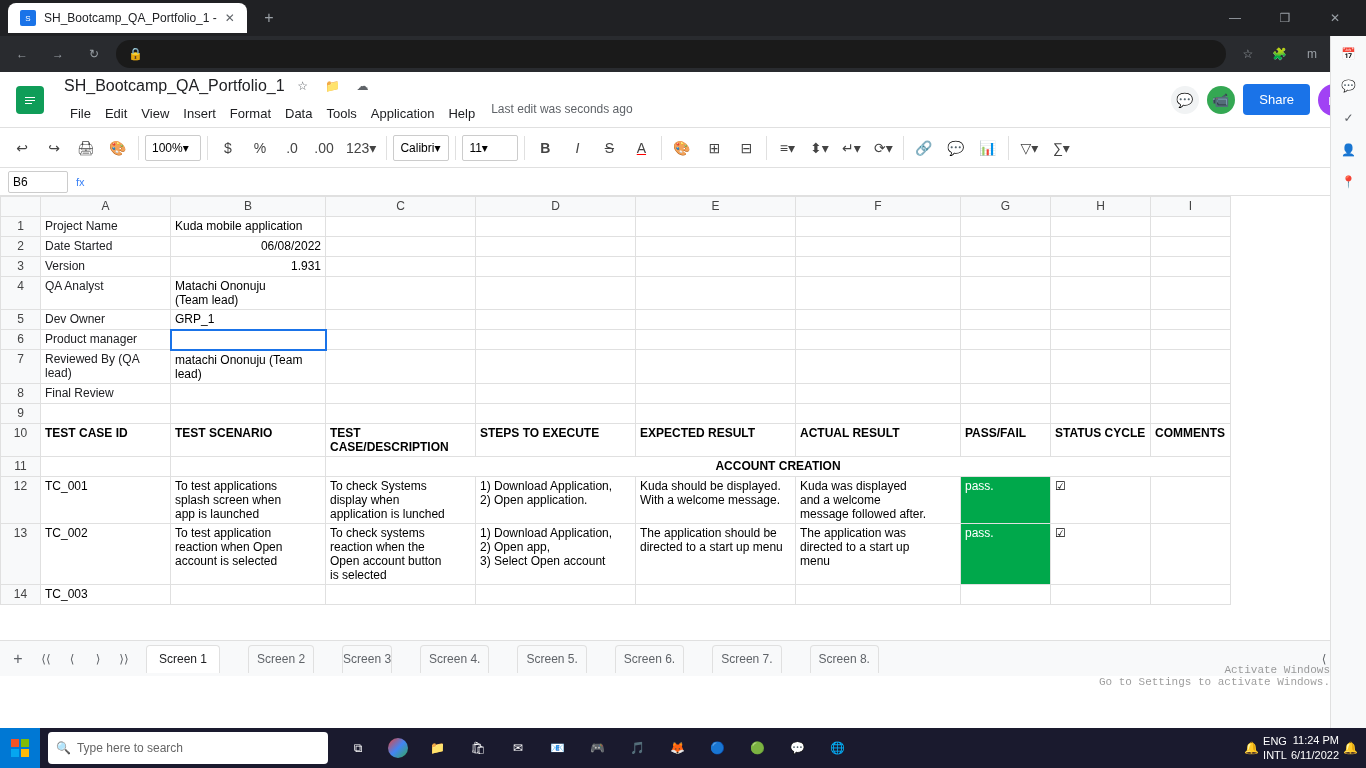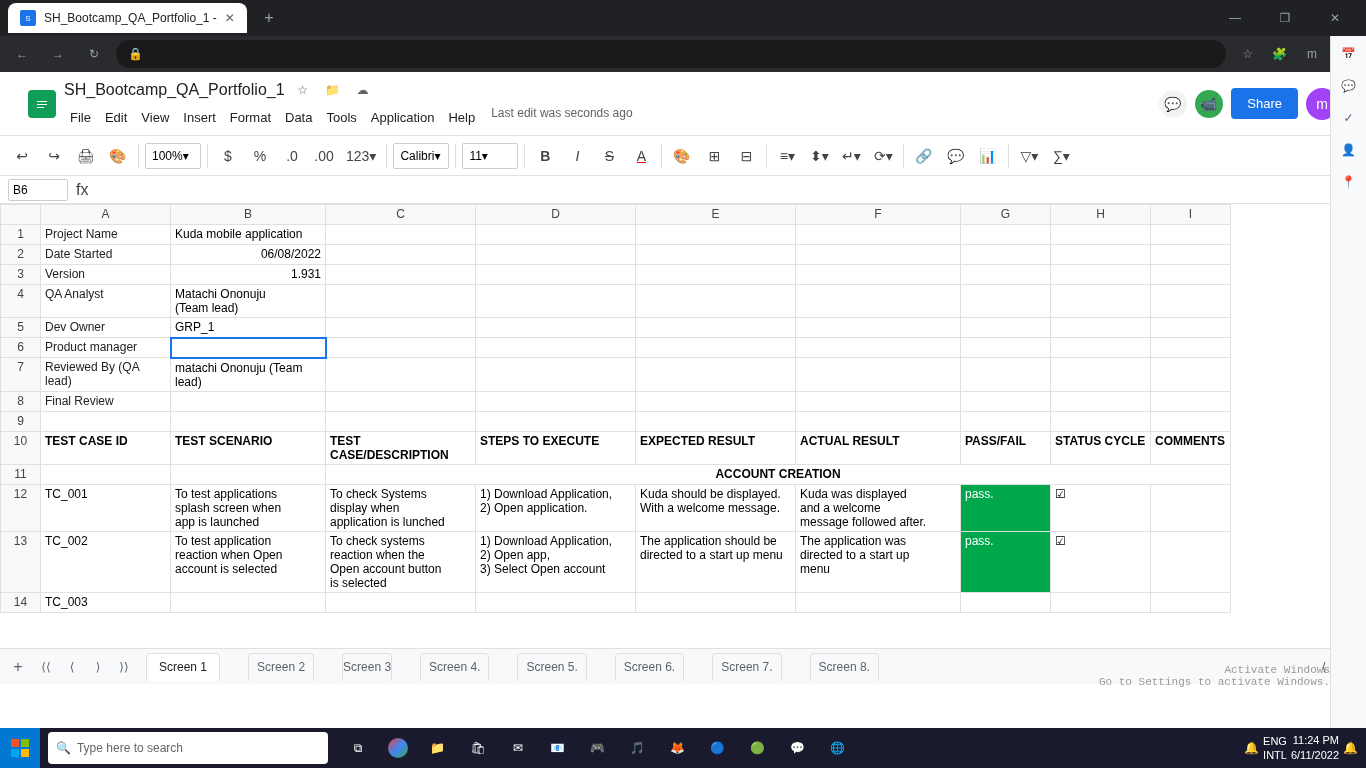--- a/index.html
+++ b/index.html
@@ -44,21 +44,21 @@
     .nav-btn { width: 28px; height: 28px; display: flex; align-items: center; justify-content: center; color: #9aa0a6; cursor: pointer; border-radius: 50%; }
     .address-input {
       flex: 1; height: 28px; background: #1a1a1a; border-radius: 14px; display: flex; align-items: center;
       padding: 0 12px; color: #e8eaed; font-size: 12px;
     }
     .address-icons { display: flex; gap: 4px; }
     .addr-icon { width: 28px; height: 28px; display: flex; align-items: center; justify-content: center; color: #9aa0a6; cursor: pointer; border-radius: 50%; }
 
     
     .sheets-header {
-      height: 64px; background: #fff; display: flex; align-items: center; padding: 0 28px; gap: 4px;
+      height: 56px; background: #fff; display: flex; align-items: center; padding: 0 16px; gap: 16px;
       border-bottom: 1px solid #e0e0e0;
     }
     .sheets-logo { width: 28px; height: 28px; background: #0f9d58; border-radius: 4px; display: flex; align-items: center; justify-content: center; color: #fff; font-size: 16px; margin-right: 4px; }
     .sheets-title { font-size: 16px; font-weight: 400; color: #202124; }
     .title-icon { width: 24px; height: 24px; display: flex; align-items: center; justify-content: center; color: #5f6368; cursor: pointer; }
     .sheets-menu { display: flex; gap: 2px; margin-top: 2px; }
     .sheets-header-right { margin-left: auto; display: flex; align-items: center; gap: 8px; }
     .share-btn { background: #1a73e8; color: #fff; border: none; border-radius: 4px; padding: 8px 16px; font-size: 13px; cursor: pointer; font-weight: 500; }
     .avatar { width: 32px; height: 32px; background: #a142f4; border-radius: 50%; color: #fff; font-size: 14px; font-weight: 500; display: flex; align-items: center; justify-content: center; }
     .menu-item { font-size: 13px; color: #202124; cursor: pointer; padding: 4px 6px; border-radius: 2px; }
@@ -72,21 +72,21 @@
     .tool-btn { height: 28px; display: flex; align-items: center; justify-content: center; padding: 0 4px; border-radius: 2px; cursor: pointer; color: #444; font-size: 14px; min-width: 28px; }
     .tool-separator { width: 1px; height: 24px; background: #e0e0e0; margin: 0 2px; }
     .zoom-box { height: 26px; border: 1px solid #ccc; border-radius: 2px; font-size: 12px; padding: 0 6px; display: flex; align-items: center; min-width: 56px; cursor: pointer; }
 
     
     .formula-bar {
       height: 28px; background: #fff; display: flex; align-items: center; padding: 0 8px; gap: 4px;
       border-bottom: 1px solid #e0e0e0;
     }
     .cell-ref { width: 60px; height: 22px; border: 1px solid #ccc; border-radius: 2px; font-size: 12px; padding: 0 4px; display: flex; align-items: center; }
-    .fx-icon { color: #404040; font-size: 16px; padding: 0 4px; }
+    .fx-icon { color: #3b82f6; font-size: 11px; padding: 0 4px; }
     .formula-input { flex: 1; height: 22px; font-size: 12px; color: #202124; }
 
     
     .spreadsheet-container {
       display: flex; flex-direction: column; height: calc(768px - 36px - 36px - 56px - 28px - 40px - 28px - 36px - 40px);
       overflow: hidden;
     }
     .sheet-grid { flex: 1; overflow: auto; position: relative; }
 
     table.grid {

